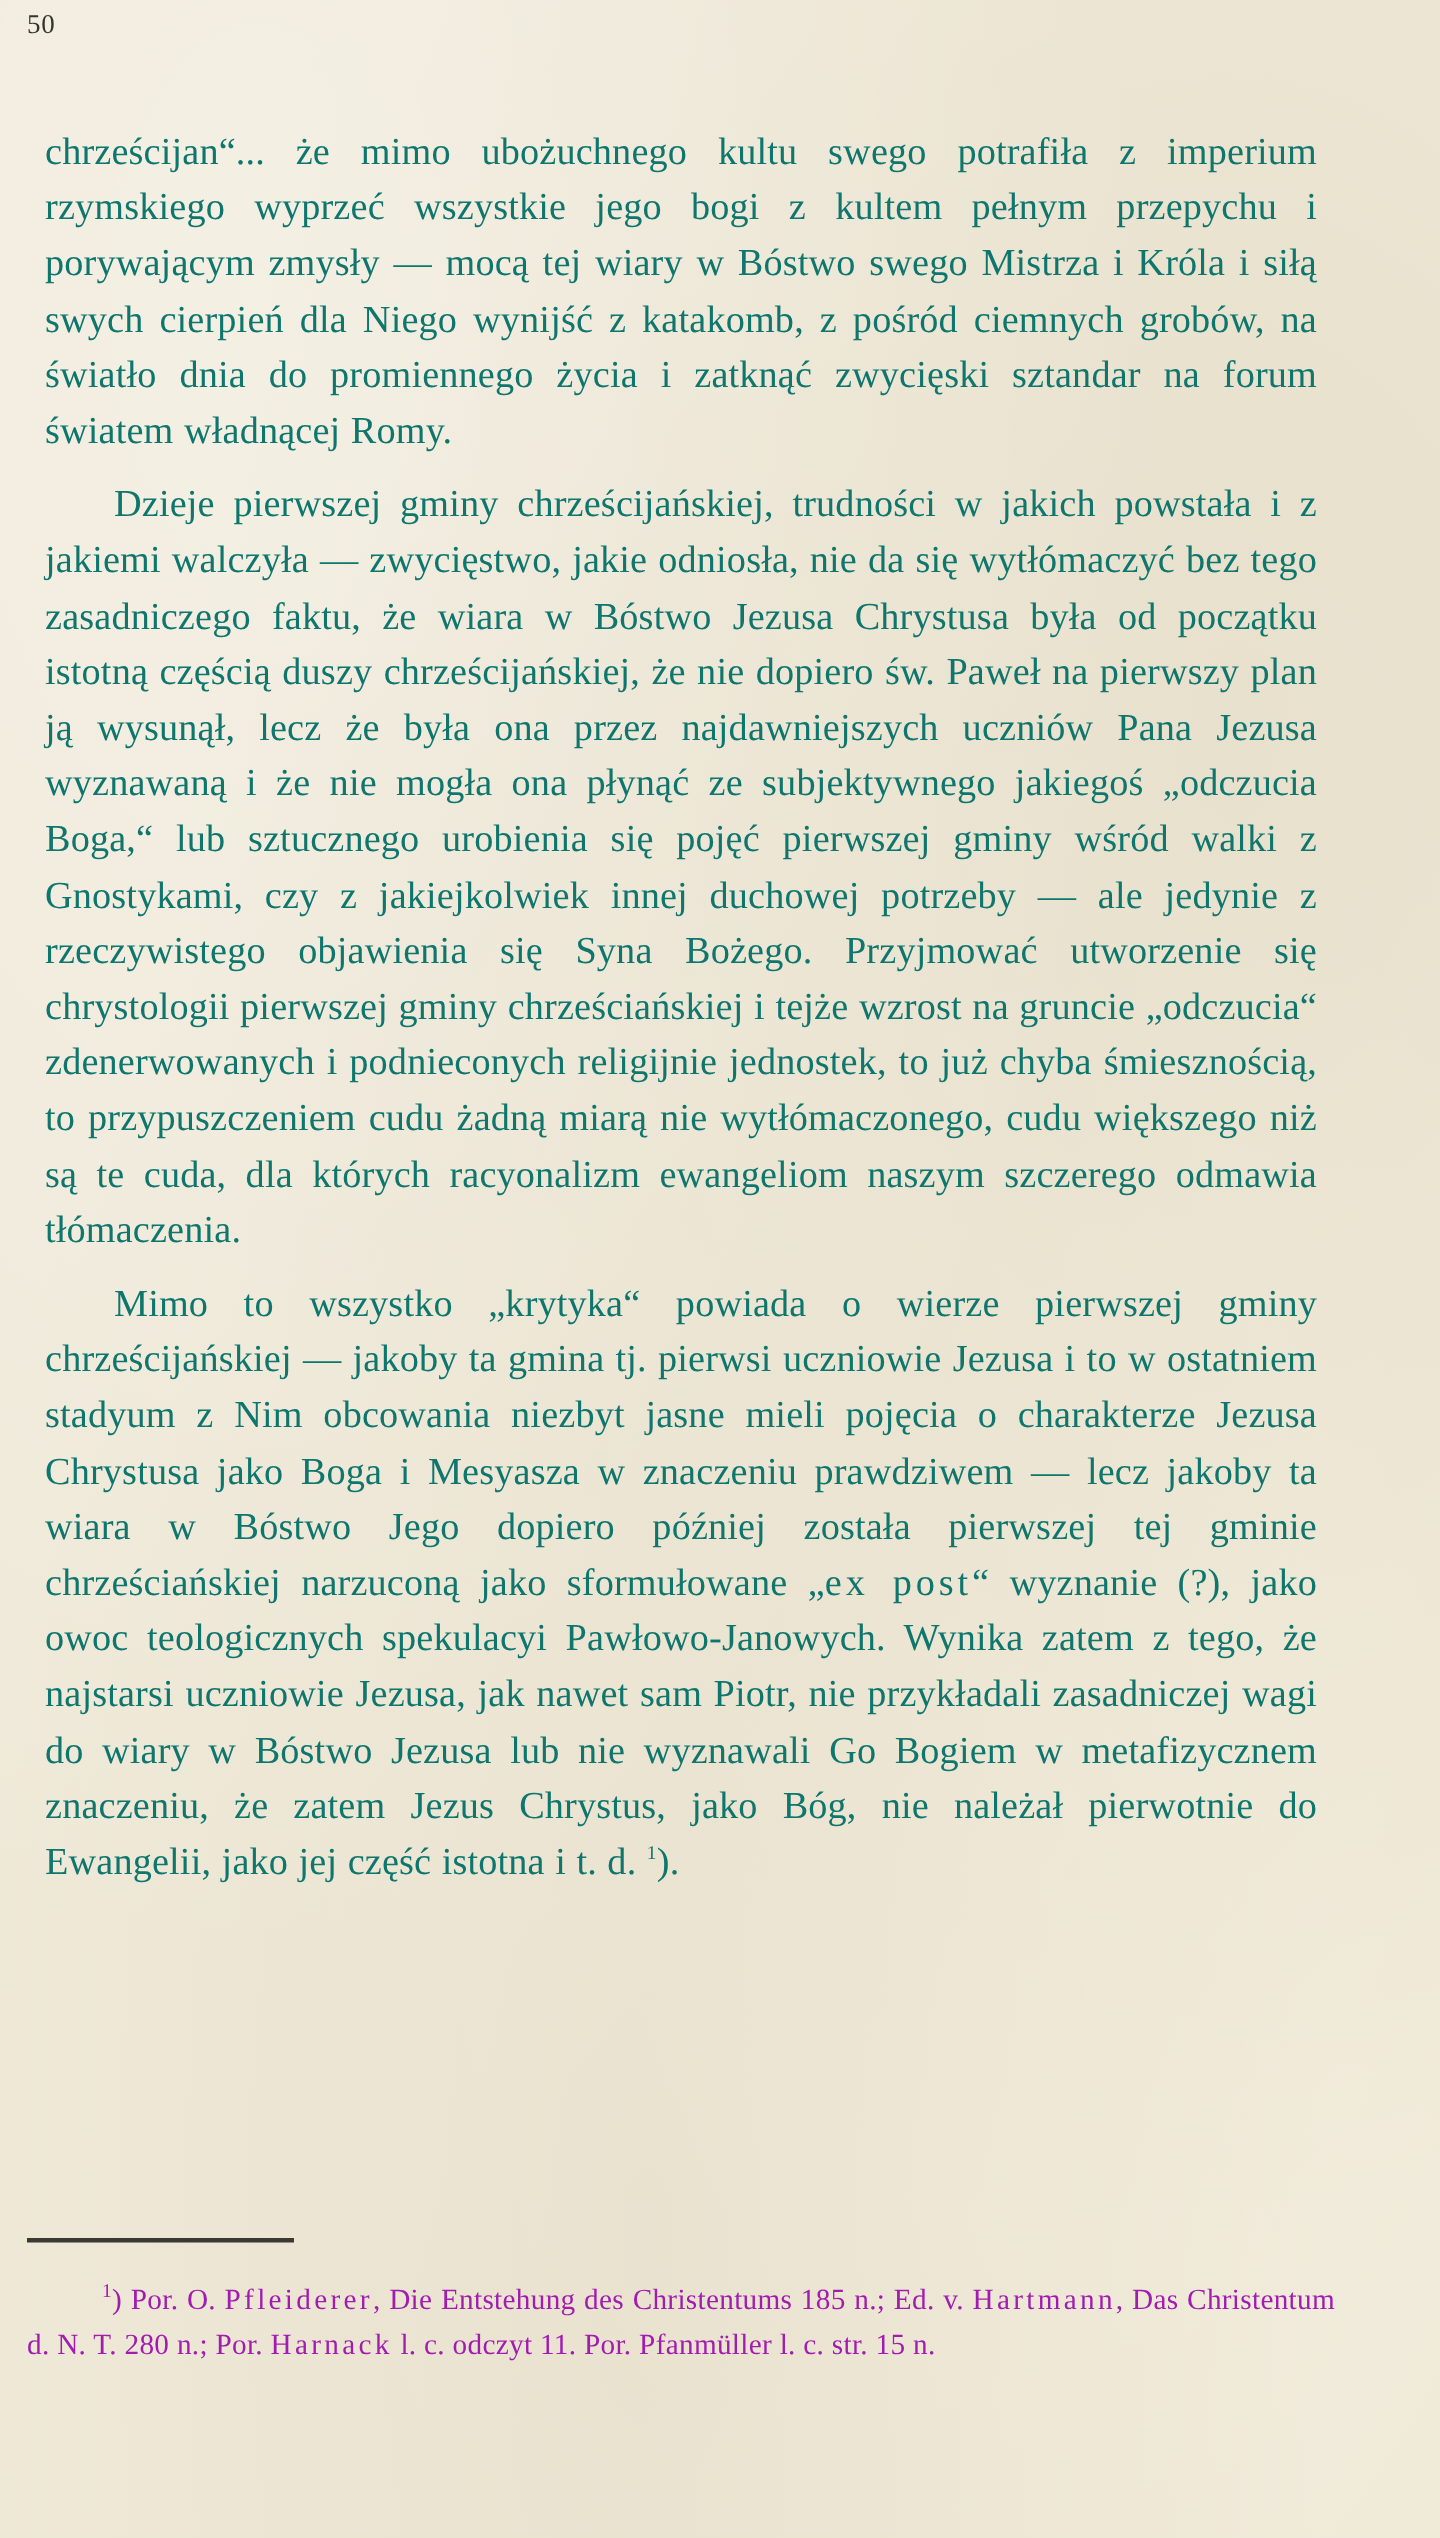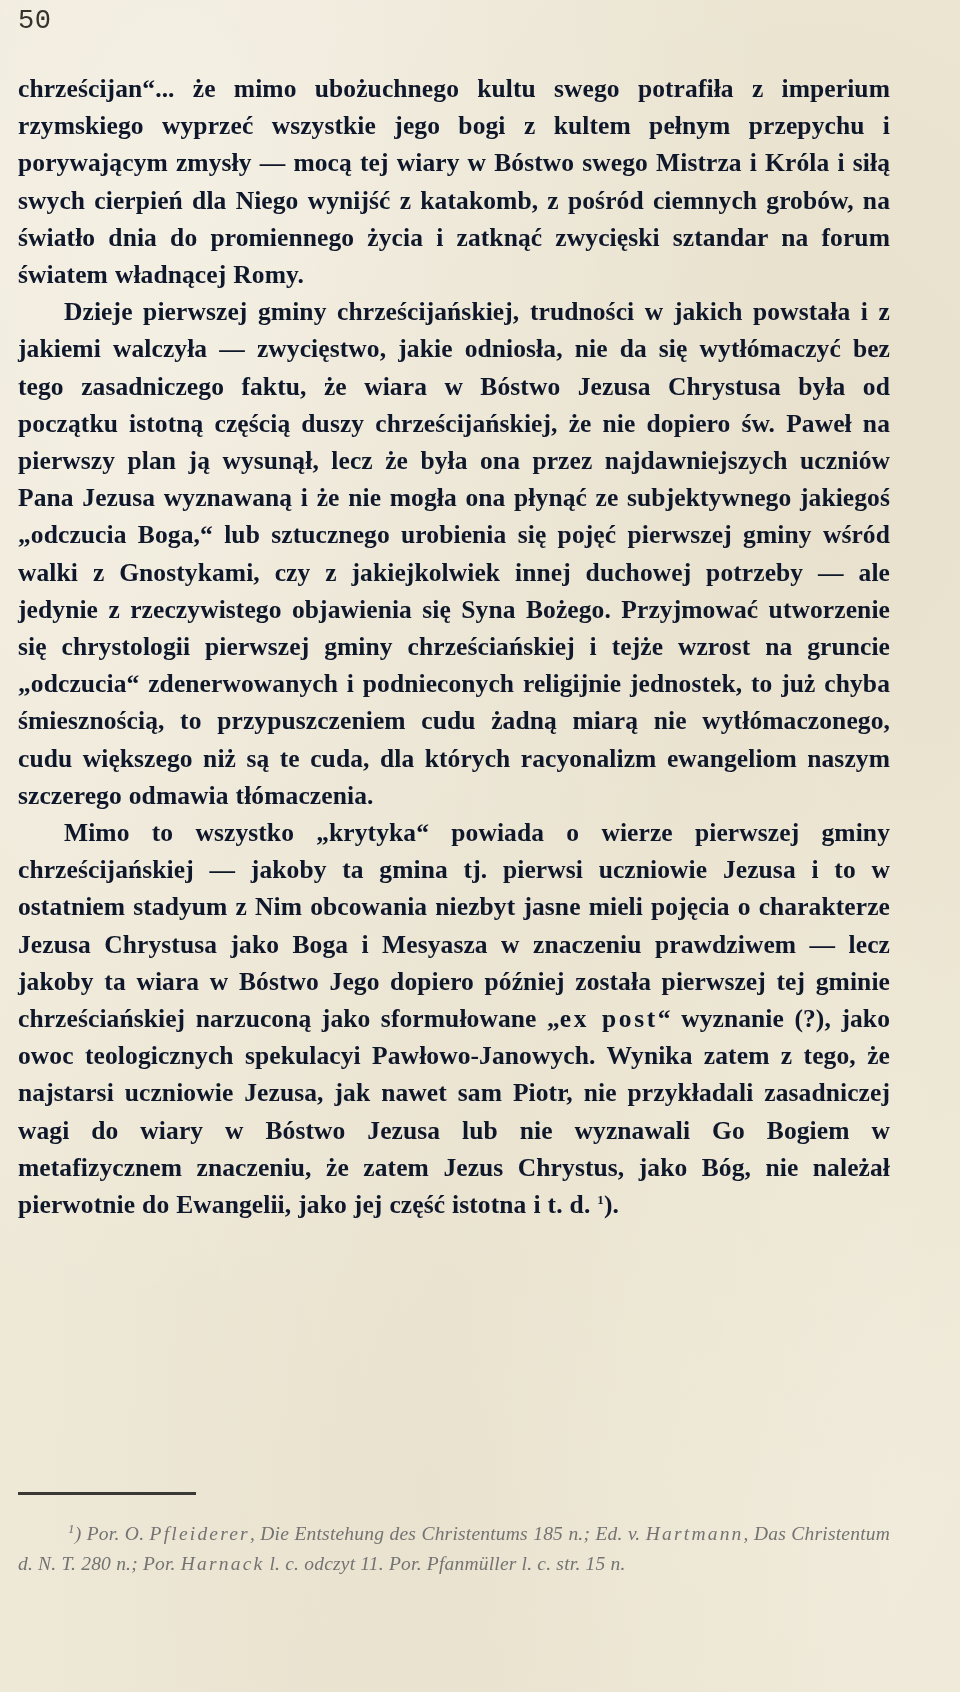--- a/index.html
+++ b/index.html
@@ -27,42 +27,40 @@
     pointer-events: none;
   }
   .page {
     position: absolute;
     inset: 0;
   }
   .folio {
     position: absolute;
     left: 18px;
     top: 6px;
-    font-size: 27px;
+    font-size: 18px;
     letter-spacing: 0.5px;
     color: #35332d;
-    font-family: Liberation Mono, monospace;
   }
   .body-block {
     position: absolute;
     left: 18px;
     top: 70px;
     width: 872px;
   }
   p.para {
-    margin: 0;
+    margin: 12px;
     text-align: justify;
     text-align-last: left;
     font-size: 25.5px;
     line-height: 37.2px;
     letter-spacing: 0.1px;
     word-spacing: 0.5px;
-    color: #0f172a;
+    color: #0f766e;
     text-indent: 0;
-    font-weight: bold;
   }
   p.para.indent {
     text-indent: 46px;
   }
   .tracked {
     letter-spacing: 2.6px;
   }
   .tracked-sm {
     letter-spacing: 2.2px;
   }
@@ -78,23 +76,22 @@
     border-top: 3px solid #3b3935;
     margin: 0 0 24px 0;
   }
   p.footnote {
     margin: 0;
     font-size: 19.5px;
     line-height: 30px;
     text-align: justify;
     text-align-last: left;
     letter-spacing: 0.2px;
-    color: #737373;
+    color: #a21caf;
     text-indent: 50px;
-    font-style: italic;
   }
   sup.fn-marker {
     font-size: 13px;
     vertical-align: super;
     line-height: 0;
   }
 </style>
 </head>
 <body>
 

